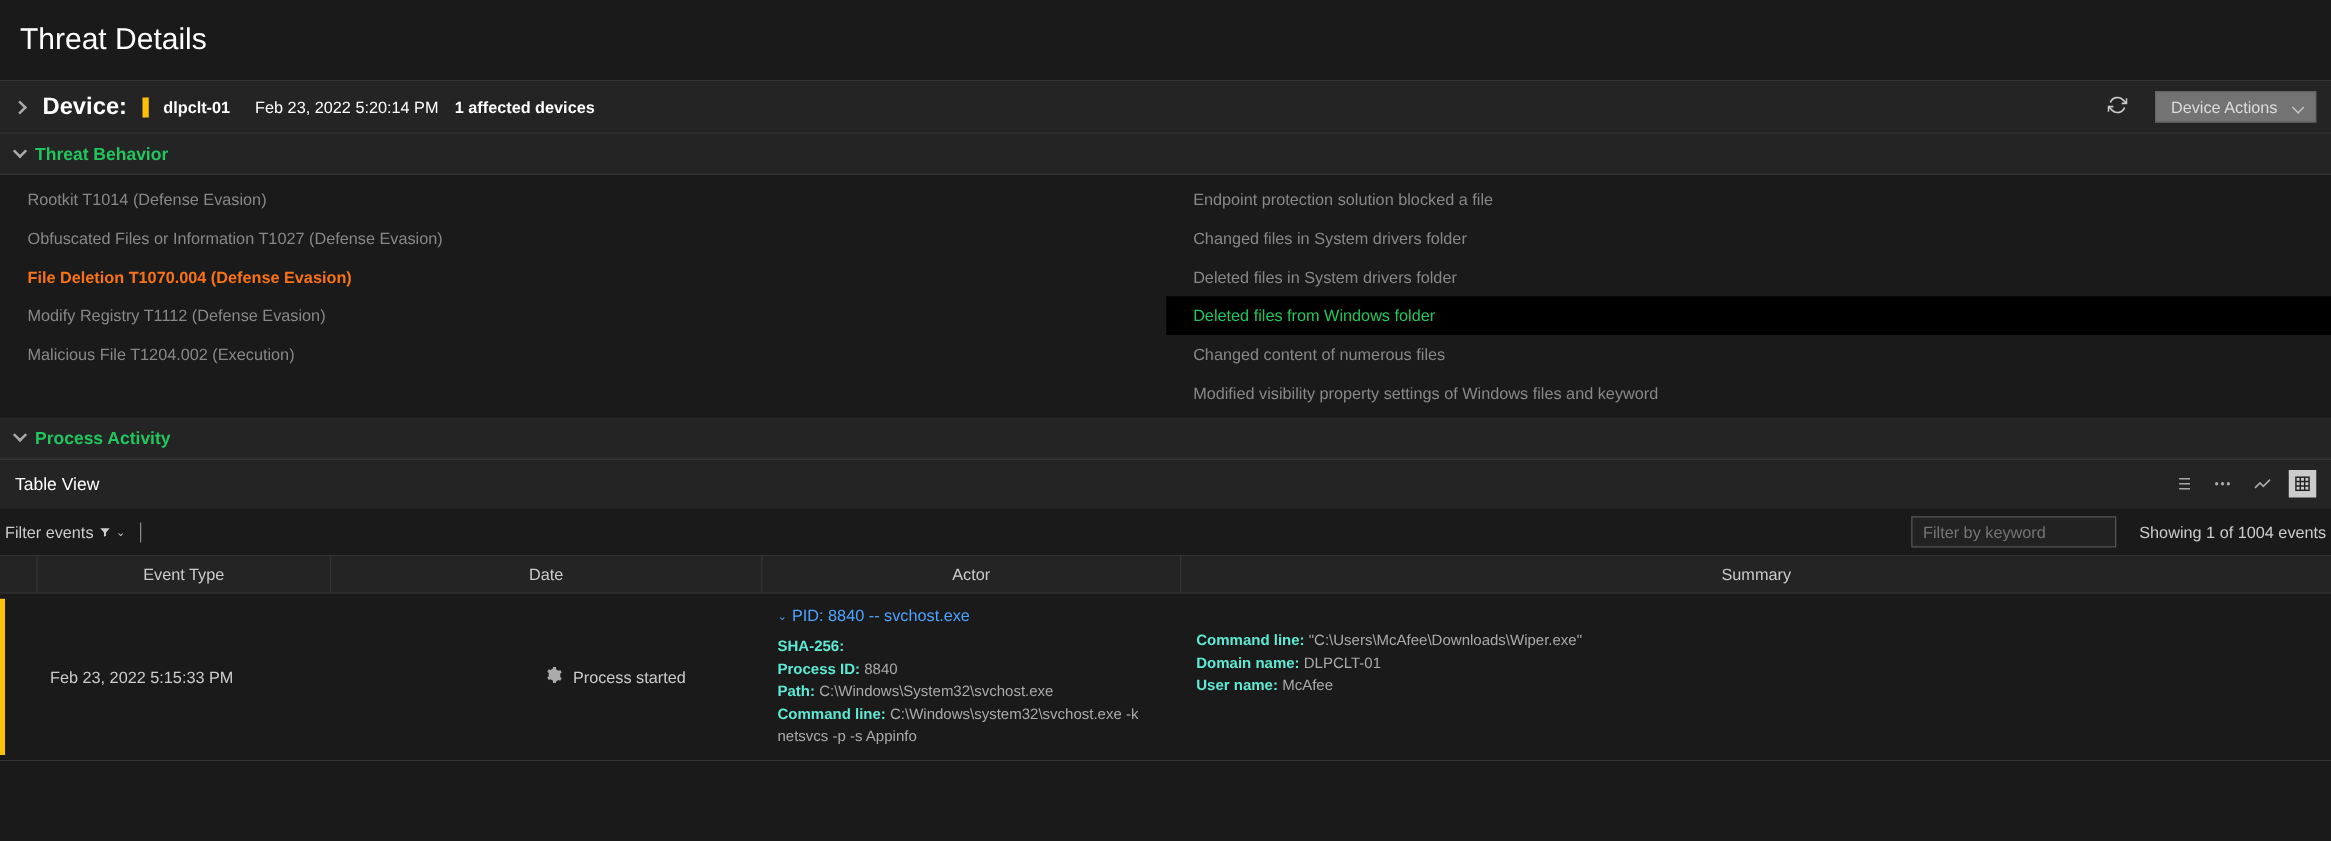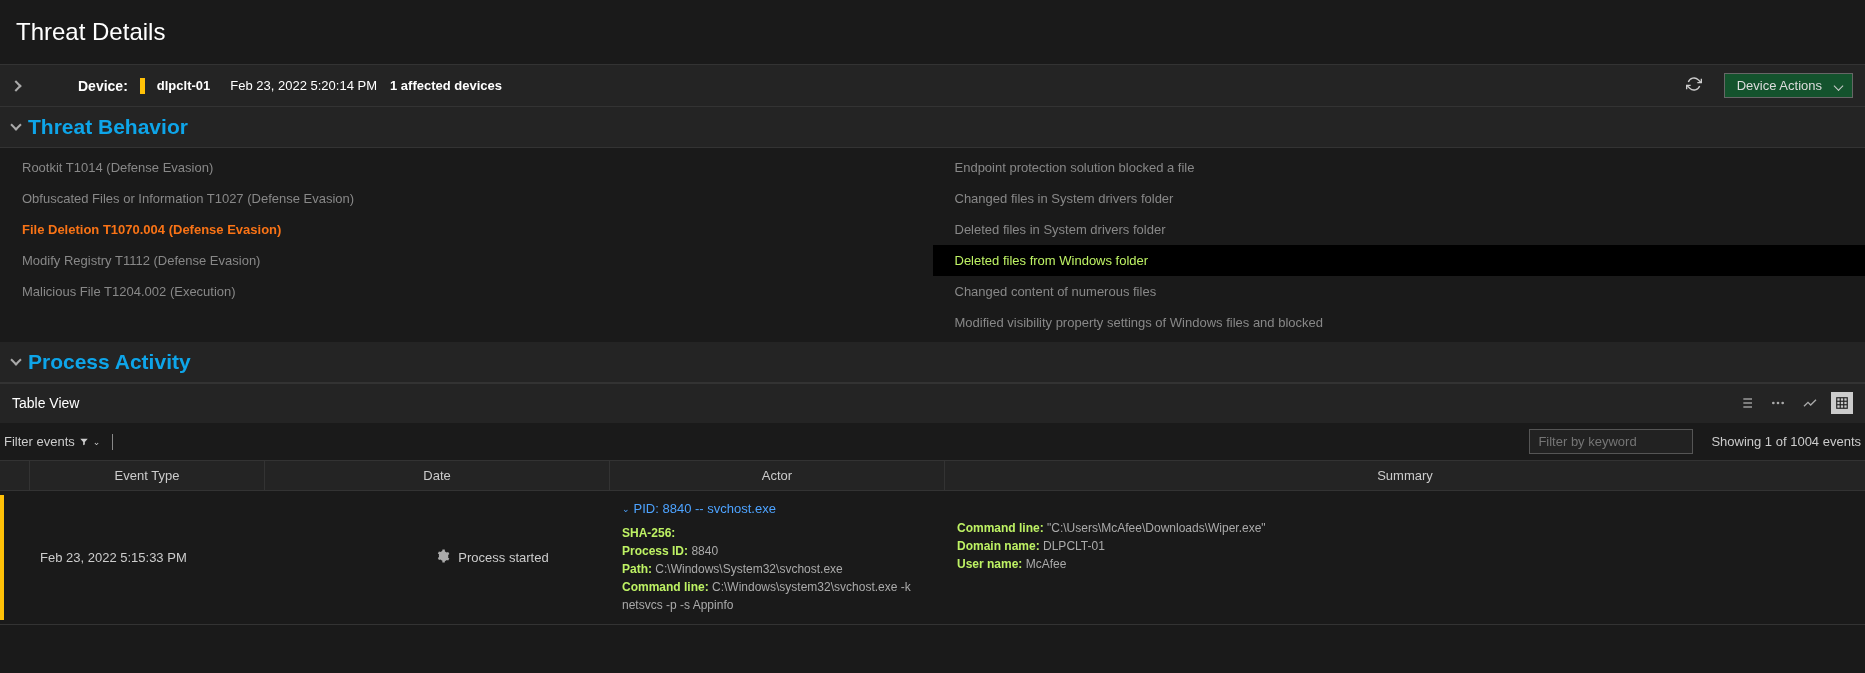--- a/index.html
+++ b/index.html
@@ -31,35 +31,35 @@
     border-right: 2px solid #aaa;
     border-bottom: 2px solid #aaa;
     transform: rotate(-45deg);
     margin-right: 6px;
     cursor: pointer;
   }
   .chevron.down {
     transform: rotate(45deg);
     margin-top: -4px;
   }
-  .device-label { font-weight: bold; color: #fff; font-size: 14px; margin-left: 44px; }
+  .device-label { font-weight: bold; color: #fff; font-size: 19px; }
   .yellow-bar {
     width: 5px; height: 16px;
     background: #ffc107;
     margin: 0 4px;
   }
   .device-name { color: #fff; font-weight: bold; font-size: 13px; margin-right: 12px;}
   .timestamp { font-size: 13px; font-weight: normal; color: #fff; margin-right: 5px;}
   .affected { font-size: 13px; font-weight: bold; color: #fff; }
   .spacer { flex: 1; }
   .refresh-icon {
     margin-right: 14px; cursor: pointer; color: #ccc;
   }
   .device-actions-btn {
-    background: #14532d;
+    background: #737373;
     border: 1px solid #666;
     color: #ddd;
     padding: 4px 30px 4px 12px;
     font-size: 13px;
     position: relative;
     cursor: pointer;
   }
   .device-actions-btn::after {
     content: "";
     position: absolute;
@@ -67,43 +67,43 @@
     transform: translateY(-50%) rotate(45deg);
     width: 6px; height: 6px;
     border-right: 1.5px solid #ccc;
     border-bottom: 1.5px solid #ccc;
   }
   .section-header {
     display: flex;
     align-items: center;
     padding: 8px 12px;
     background: #242424;
-    color: #0ea5e9;
+    color: #22c55e;
     font-weight: bold;
-    font-size: 21px;
+    font-size: 14px;
     border-bottom: 1px solid #333;
     cursor: pointer;
   }
   .section-header .chevron { margin-right: 8px; }
   .threat-cols {
     display: flex;
     background: #1a1a1a;
   }
   .threat-col {
     width: 50%;
     padding: 4px 0;
   }
   .threat-item {
     padding: 8px 22px;
     color: #888;
     font-size: 13px;
     cursor: pointer;
   }
   .threat-item.bold-white { color: #f97316; font-weight: bold; }
-  .threat-item.selected { background: #000; color: #bef264; }
+  .threat-item.selected { background: #000; color: #22c55e; }
   .table-view-bar {
     display: flex;
     align-items: center;
     padding: 8px 12px;
     background: #242424;
     border-top: 1px solid #333;
     border-bottom: 1px solid #242424;
   }
   .table-view-label { color: #fff; font-size: 14px; }
   .view-icons { display: flex; gap: 10px; align-items: center; margin-left: auto;}
@@ -155,21 +155,21 @@
   }
   .row-marker { width: 10px; background: transparent; border-left: 4px solid #ffc107; margin: 4px 0;}
   .td { padding: 10px 12px; font-size: 13px; color: #ccc; display:flex; align-items:center;}
   .td.date { width: 365px; justify-content:flex-start; padding-left:30px;}
   .td.etype { width: 235px; justify-content:center; gap:8px;}
   .td.actor { width: 335px; display:block; padding-top:10px;}
   .td.summary { flex: 1; display:block; padding-top:28px;}
   .gear-icon { color:#aaa; }
   .pid-link { color: #4da3ff; font-size: 13px; cursor: pointer; display:flex; align-items:center; gap:4px;}
   .detail-line { font-size: 12px; color:#aaa; line-height: 1.5;}
-  .detail-line b { color:#bef264; font-weight:bold;}
+  .detail-line b { color:#5eead4; font-weight:bold;}
   .small-caret { font-size: 9px; }
   .cursor-line {
     width: 1px; height: 16px; background:#888; margin-left:4px;
   }
 </style>
 </head>
 <body>
 
 <div class="page-title">Threat Details</div>
 
@@ -201,21 +201,21 @@
       <div class="threat-item bold-white">File Deletion T1070.004 (Defense Evasion)</div>
       <div class="threat-item ">Modify Registry T1112 (Defense Evasion)</div>
       <div class="threat-item ">Malicious File T1204.002 (Execution)</div>
     </div>
   <div class="threat-col" id="right-col">
       <div class="threat-item ">Endpoint protection solution blocked a file</div>
       <div class="threat-item ">Changed files in System drivers folder</div>
       <div class="threat-item ">Deleted files in System drivers folder</div>
       <div class="threat-item selected">Deleted files from Windows folder</div>
       <div class="threat-item ">Changed content of numerous files</div>
-      <div class="threat-item ">Modified visibility property settings of Windows files and blocked</div>
+      <div class="threat-item ">Modified visibility property settings of Windows files and keyword</div>
     </div>
 </div>
 
 <div class="section-header">
   <span class="chevron down"></span>
   <span>Process Activity</span>
 </div>
 
 <div class="table-view-bar">
   <span class="table-view-label">Table View</span>

